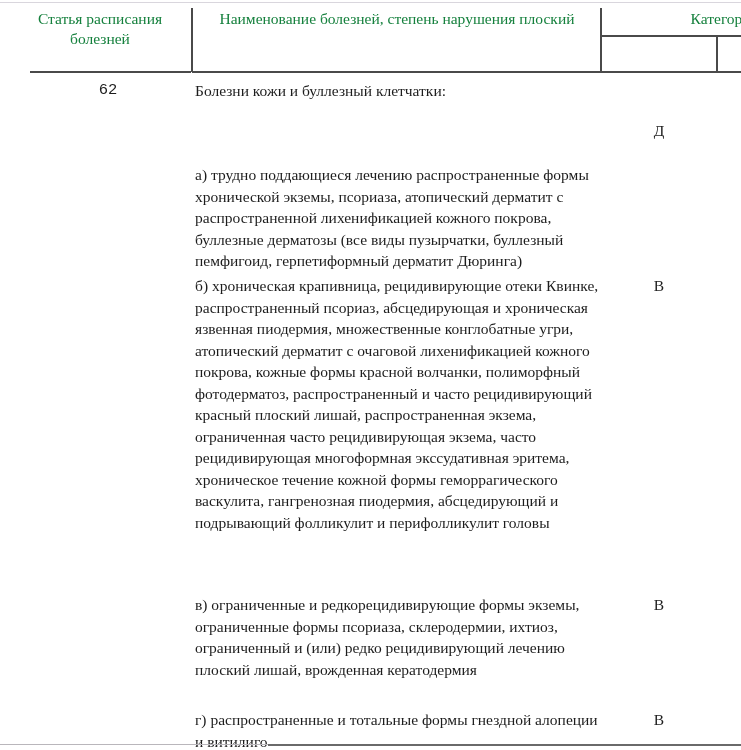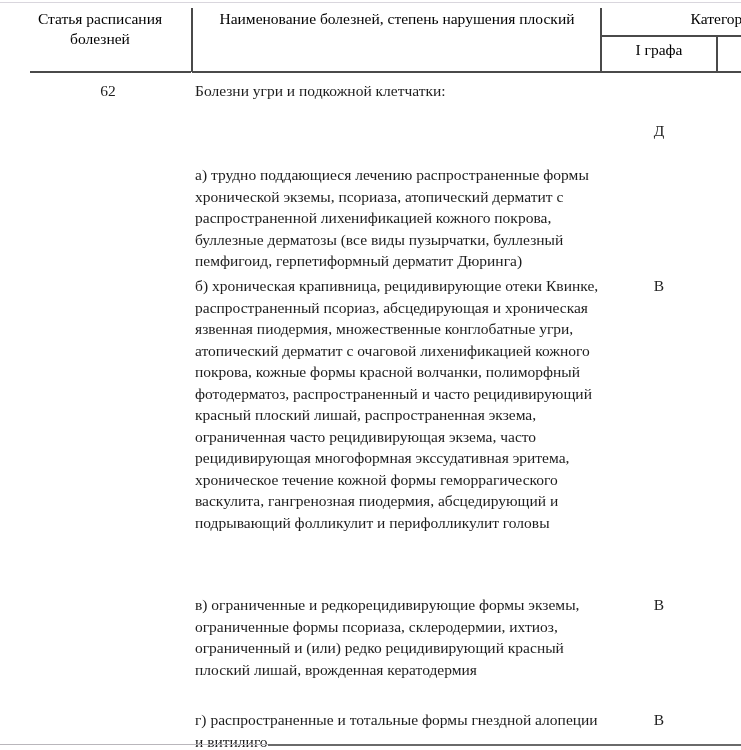--- a/index.html
+++ b/index.html
@@ -35,21 +35,21 @@
     top: 4px;
     width: 741px;
     height: 64px;
   }
 
   .hdr-cell {
     position: absolute;
     text-align: center;
     font-size: 15.5px;
     line-height: 20px;
-    color: #000000;
+    color: #15803d;
   }
 
   .hdr-article {
     left: 16px;
     top: 5px;
     width: 168px;
   }
 
   .hdr-name {
     left: 196px;
@@ -152,44 +152,43 @@
 <div class="page-top-rule"></div>
 
 <div class="table-header">
 
   <div class="hdr-cell hdr-article">Статья расписания болезней</div>
 
   <div class="hdr-cell hdr-name">Наименование болезней, степень нарушения плоский</div>
 
   <div class="hdr-cell hdr-category">Категория го</div>
 
-  <div class="hdr-cell hdr-grafa">I графа</div>
 
   <div class="vrule vrule-1"></div>
   <div class="vrule vrule-2"></div>
   <div class="vrule vrule-3"></div>
 
   <div class="hrule hrule-cat"></div>
   <div class="hrule hrule-bottom-left"></div>
   <div class="hrule hrule-bottom-right"></div>
 </div>
 
 <div class="table-body">
 
-  <div class="cell-article" style="top:12px;">62</div>
+  <div class="cell-article" style="top:12px;font-family:Liberation Mono, monospace;">62</div>
 
-  <div class="cell-desc" style="top:12px;">Болезни угри и подкожной клетчатки:</div>
+  <div class="cell-desc" style="top:12px;">Болезни кожи и буллезный клетчатки:</div>
 
   <div class="cell-desc" style="top:52px;margin-top:44px;">а) трудно поддающиеся лечению распространенные формы хронической экземы, псориаза, атопический дерматит с распространенной лихенификацией кожного покрова, буллезные дерматозы (все виды пузырчатки, буллезный пемфигоид, герпетиформный дерматит Дюринга)</div>
   <div class="cell-category" style="top:52px;">Д</div>
 
   <div class="cell-desc" style="top:207px;">б) хроническая крапивница, рецидивирующие отеки Квинке, распространенный псориаз, абсцедирующая и хроническая язвенная пиодермия, множественные конглобатные угри, атопический дерматит с очаговой лихенификацией кожного покрова, кожные формы красной волчанки, полиморфный фотодерматоз, распространенный и часто рецидивирующий красный плоский лишай, распространенная экзема, ограниченная часто рецидивирующая экзема, часто рецидивирующая многоформная экссудативная эритема, хроническое течение кожной формы геморрагического васкулита, гангренозная пиодермия, абсцедирующий и подрывающий фолликулит и перифолликулит головы</div>
   <div class="cell-category" style="top:207px;">В</div>
 
-  <div class="cell-desc" style="top:526px;">в) ограниченные и редкорецидивирующие формы экземы, ограниченные формы псориаза, склеродермии, ихтиоз, ограниченный и (или) редко рецидивирующий красный плоский лишай, врожденная кератодермия</div>
+  <div class="cell-desc" style="top:526px;">в) ограниченные и редкорецидивирующие формы экземы, ограниченные формы псориаза, склеродермии, ихтиоз, ограниченный и (или) редко рецидивирующий лечению плоский лишай, врожденная кератодермия</div>
   <div class="cell-category" style="top:526px;">В</div>
 
   <div class="cell-desc" style="top:641px;">г) распространенные и тотальные формы гнездной алопеции и витилиго</div>
   <div class="cell-category" style="top:641px;">В</div>
 </div>
 
 <div class="page-bottom-rule"></div>
 <div class="page-bottom-rule-dark"></div>
 
 </body></html>

